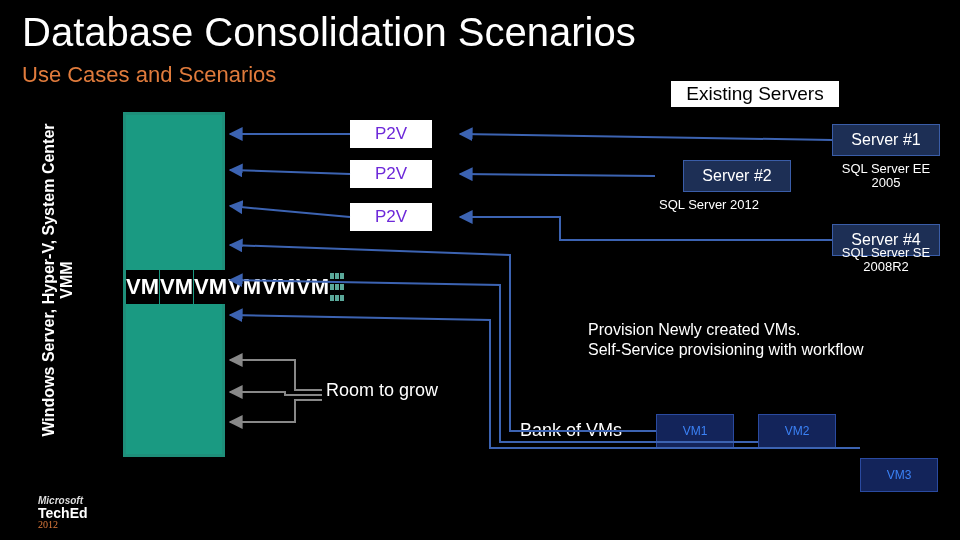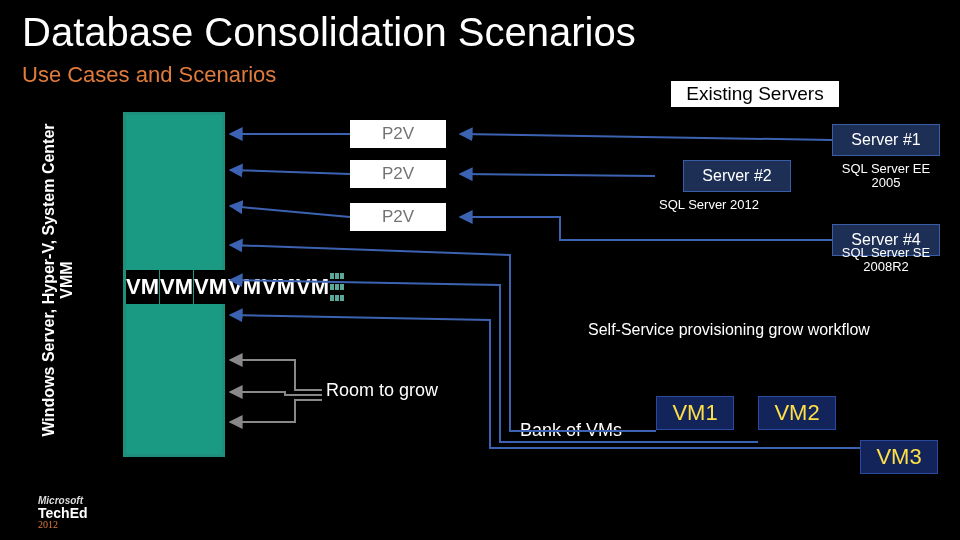--- a/index.html
+++ b/index.html
@@ -88,24 +88,24 @@
   .vm-empty {
     width: 86px;
     height: 28px;
     border: 2px dashed #5aa89a;
     background: transparent;
   }
 
   
   .p2v {
     position: absolute;
-    width: 96px;
+    width: 82px;
     height: 28px;
     background: #fff;
-    color: #737373;
+    color: #6d28d9;
     font-size: 17px;
     display: flex;
     align-items: center;
     justify-content: center;
   }
   .p2v1 { top: 120px; left: 350px; }
   .p2v2 { top: 160px; left: 350px; }
   .p2v3 { top: 203px; left: 350px; }
 
   .room {
@@ -160,27 +160,27 @@
   
   .bank-label {
     position: absolute;
     top: 420px;
     left: 520px;
     font-size: 18px;
     color: #fff;
   }
   .vm-bank {
     position: absolute;
-    top: 396px;
+    top: 414px;
     height: 34px;
     width: 78px;
     background: #13245a;
     border: 1px solid #2a4aa0;
-    color: #fde047;
-    font-size: 22px;
+    color: #3b82f6;
+    font-size: 12px;
     display: flex;
     align-items: center;
     justify-content: center;
   }
   .b1 { left: 656px; }
   .b2 { left: 758px; }
   .b3 { left: 860px; margin-top: 44px; }
 
   
   svg.arrows {
@@ -237,21 +237,22 @@
 <div class="srv-box srv-dark s1">Server #1</div>
 <div class="srv-label s1lbl">SQL Server EE 2005</div>
 
 <div class="srv-box srv-dark s2">Server #2</div>
 <div class="srv-label s2lbl">SQL Server 2012</div>
 
 <div class="srv-box srv-dark s3">Server #4</div>
 <div class="srv-label s3lbl">SQL Server SE 2008R2</div>
 
 <div class="provision">
-  <div>Self-Service provisioning grow workflow</div>
+  <div>Provision Newly created VMs.</div>
+  <div>Self-Service provisioning with workflow</div>
 </div>
 
 <div class="bank-label">Bank of VMs</div>
 <div class="vm-bank b1">VM1</div>
 <div class="vm-bank b2">VM2</div>
 <div class="vm-bank b3">VM3</div>
 
 <svg class="arrows">
   <defs>
     <marker id="arrB" viewBox="0 0 10 10" refX="9" refY="5" markerWidth="7" markerHeight="7" orient="auto">

